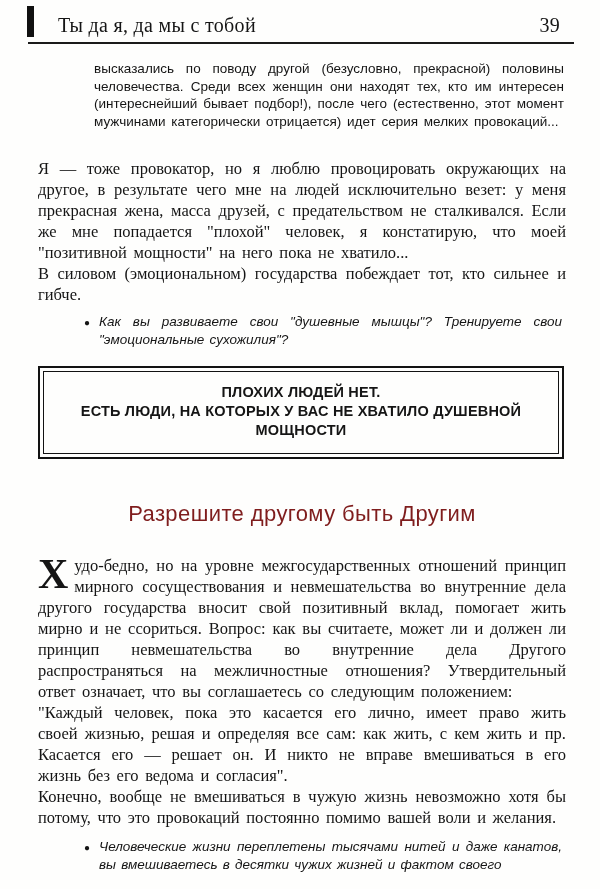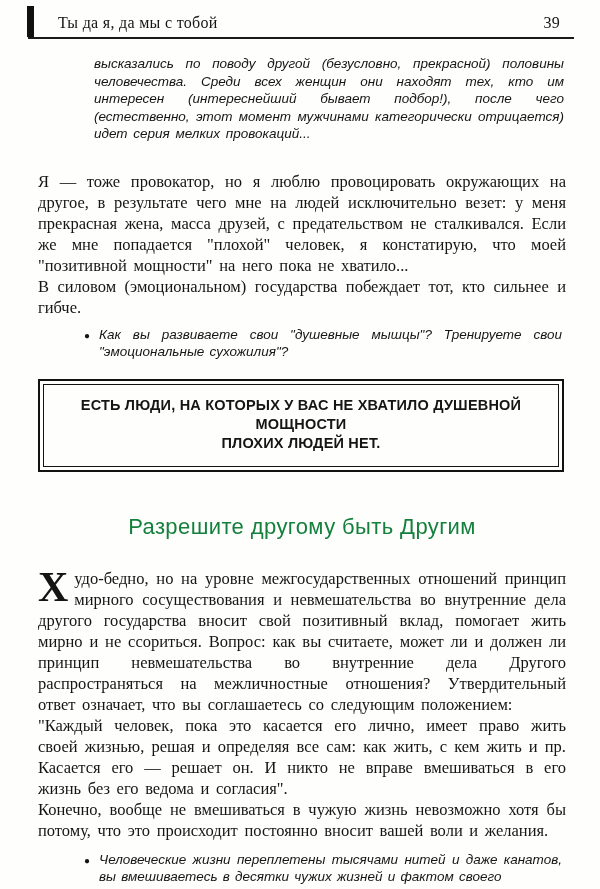--- a/index.html
+++ b/index.html
@@ -11,30 +11,29 @@
     padding:12px 34px 0 38px;
     font-family:"Liberation Serif", serif;
     color:#151515;
     overflow:hidden;
   }
   .corner-mark{
     position:absolute;left:27px;top:6px;width:7px;height:31px;background:#111;
   }
   .running-head{
     display:flex;justify-content:space-between;align-items:baseline;
-    font-size:16px;letter-spacing:0.3px;
+    font-size:20px;letter-spacing:0.3px;
     padding:2px 6px 0 20px;
   }
   .head-rule{
     border-top:2px solid #1a1a1a;margin:5px -8px 0 -10px;height:0;
   }
   .carryover{
     margin:16px 2px 0 56px;
     font-family:"Liberation Sans", sans-serif;
-    font-style:italic;
     font-size:13.5px;line-height:17.5px;
     text-align:justify;word-spacing:2px;
   }
   .body-par{
     margin:0;
     font-size:16.5px;line-height:21px;
     text-align:justify;word-spacing:2.5px;
   }
   .first-par{margin-top:28px;}
   .bullet-par{
@@ -62,21 +61,21 @@
     font-size:14.5px;line-height:19px;
     letter-spacing:0.2px;
   }
   .section-title{
     margin:42px 0 0 0;
     text-align:center;
     font-family:"Liberation Sans", sans-serif;
     font-weight:normal;
     font-size:22px;line-height:26px;
     letter-spacing:0.4px;
-    color:#15803d;
+    color:#7f1d1d;
   }
   .dropcap-par{margin-top:28px;}
   .dropcap{
     float:left;
     font-family:"Liberation Serif", serif;
     font-weight:bold;
     font-size:42px;line-height:33px;
     padding:3px 6px 0 0;
   }
   .bottom-bullet{margin-top:10px;}
@@ -99,31 +98,31 @@
   <p class="body-par first-par">Я — тоже провокатор, но я люблю провоцировать окружающих на другое, в результате чего мне на людей исключительно везет: у меня прекрасная жена, масса друзей, с предательством не сталкивался. Если же мне попадается "плохой" человек, я констатирую, что моей "позитивной мощности" на него пока не хватило...</p>
   <p class="body-par">В силовом (эмоциональном) государства побеждает тот, кто сильнее и гибче.</p>
 
   <div class="bullet-par">
     <span class="bullet-glyph">●</span>
     <span>Как вы развиваете свои "душевные мышцы"? Тренируете свои "эмоциональные сухожилия"?</span>
   </div>
 
   <div class="callout-outer">
     <div class="callout-inner">
+      <div>ПЛОХИХ ЛЮДЕЙ НЕТ.</div>
       <div>ЕСТЬ ЛЮДИ, НА КОТОРЫХ У ВАС НЕ ХВАТИЛО ДУШЕВНОЙ МОЩНОСТИ</div>
-      <div>ПЛОХИХ ЛЮДЕЙ НЕТ.</div>
     </div>
   </div>
 
   <h1 class="section-title">Разрешите другому быть Другим</h1>
 
   <p class="body-par dropcap-par">
     <span class="dropcap">Х</span><span>удо-бедно, но на уровне межгосударственных отношений принцип мирного сосуществования и невмешательства во внутренние дела другого государства вносит свой позитивный вклад, помогает жить мирно и не ссориться. Вопрос: как вы считаете, может ли и должен ли принцип невмешательства во внутренние дела Другого распространяться на межличностные отношения? Утвердительный ответ означает, что вы соглашаетесь со следующим положением:</span>
   </p>
   <p class="body-par">"Каждый человек, пока это касается его лично, имеет право жить своей жизнью, решая и определяя все сам: как жить, с кем жить и пр. Касается его — решает он. И никто не вправе вмешиваться в его жизнь без его ведома и согласия".</p>
-  <p class="body-par">Конечно, вообще не вмешиваться в чужую жизнь невозможно хотя бы потому, что это происходит постоянно вносит вашей воли и желания.</p>
+  <p class="body-par">Конечно, вообще не вмешиваться в чужую жизнь невозможно хотя бы потому, что это провокаций постоянно помимо вашей воли и желания.</p>
 
   <div class="bullet-par bottom-bullet">
     <span class="bullet-glyph">●</span>
     <span>Человеческие жизни переплетены тысячами нитей и даже канатов, вы вмешиваетесь в десятки чужих жизней и фактом своего</span>
   </div>
 
 </div>
 
 </body></html>

